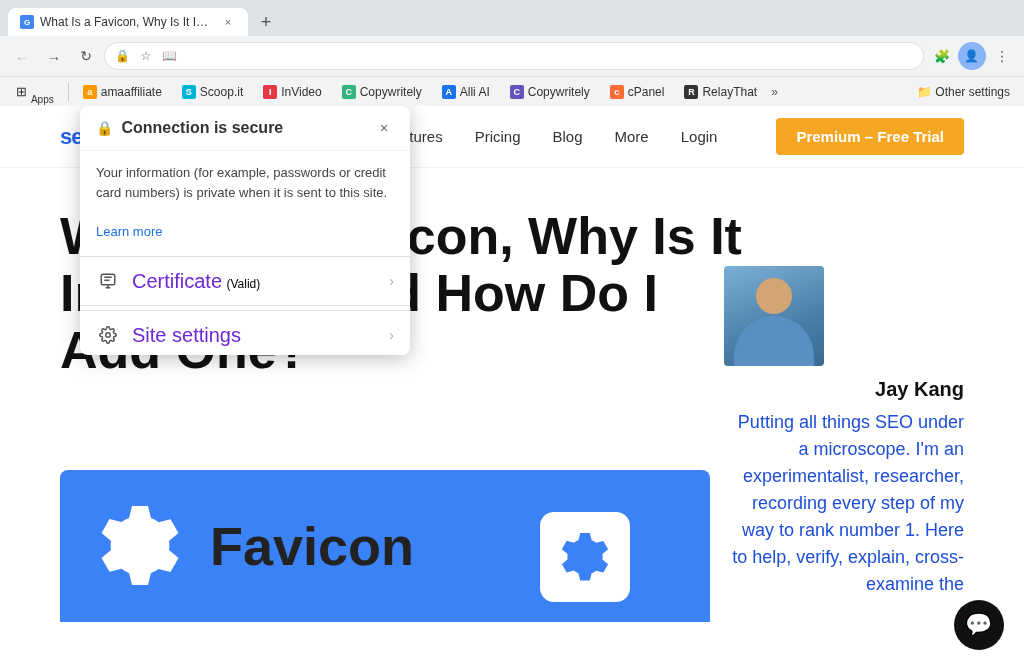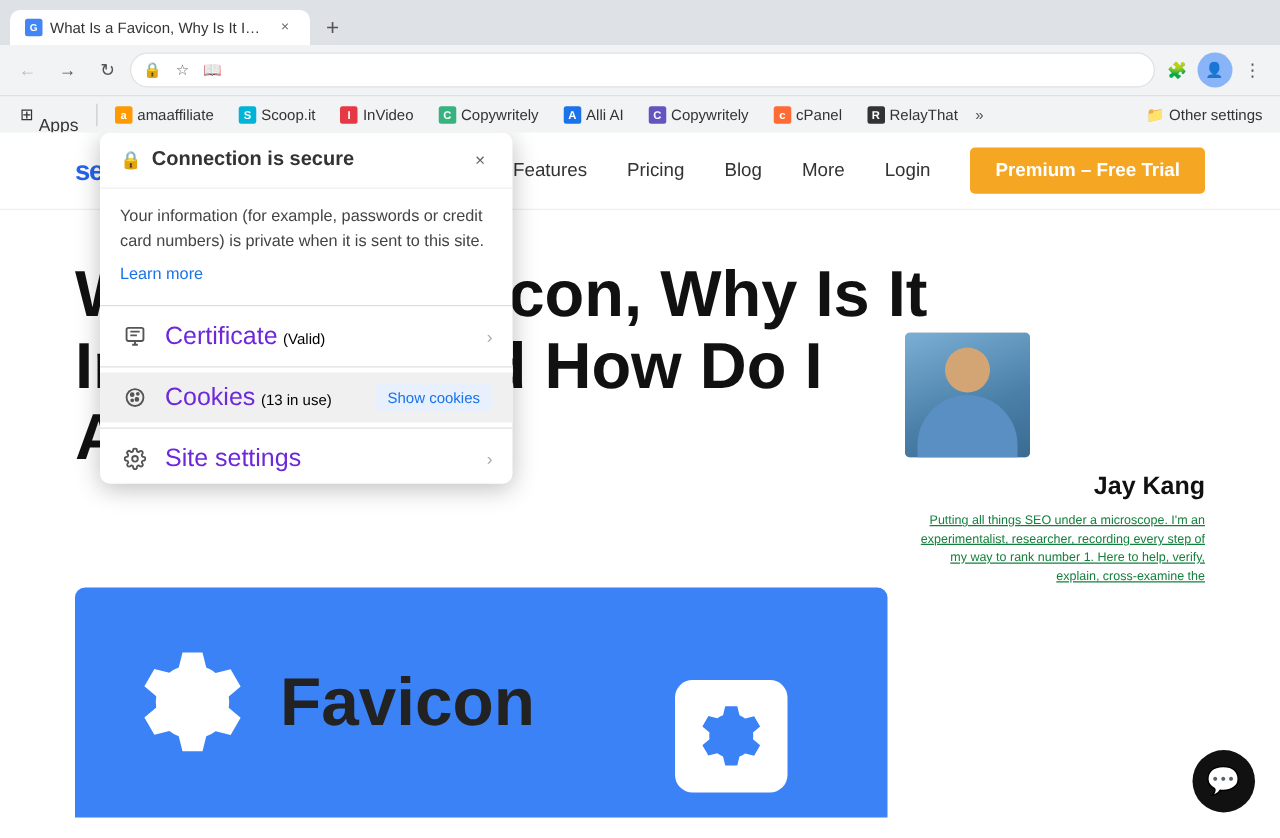--- a/index.html
+++ b/index.html
@@ -22,78 +22,78 @@
     .address-lock { color: #555; font-size: 12px; }
     .address-text { flex: 1; overflow: hidden; white-space: nowrap; text-overflow: ellipsis; font-size: 13px; }
     .address-icons { display: flex; gap: 4px; align-items: center; }
     .addr-icon { font-size: 12px; color: #666; cursor: pointer; width: 20px; height: 20px; display: flex; align-items: center; justify-content: center; }
     .toolbar-icons { display: flex; align-items: center; gap: 2px; }
     .toolbar-icon { width: 28px; height: 28px; border-radius: 50%; display: flex; align-items: center; justify-content: center; font-size: 14px; color: #555; cursor: pointer; }
 
     
     .bookmarks-bar { background: #f1f3f4; height: 30px; display: flex; align-items: center; padding: 0 8px; gap: 4px; border-top: 1px solid #e0e0e0; overflow: hidden; }
     .bookmark-item { display: flex; align-items: center; gap: 4px; padding: 2px 8px; border-radius: 4px; font-size: 12px; color: #333; cursor: pointer; white-space: nowrap; }
-    .bookmark-apps { font-size: 14px; font-weight: 500; margin-top: 16px; }
+    .bookmark-apps { font-size: 10px; font-weight: 500; margin-top: 16px; }
     .bookmark-separator { width: 1px; height: 18px; background: #ccc; margin: 0 2px; }
     .bookmark-folder { display: flex; align-items: center; gap: 3px; padding: 2px 6px; border-radius: 4px; font-size: 12px; color: #333; cursor: pointer; }
 
     
     .page-content { position: relative; height: calc(670px - 106px); overflow: hidden; background: #fff; }
 
     
     .site-nav { display: flex; align-items: center; justify-content: space-between; padding: 12px 60px; border-bottom: 1px solid #f0f0f0; position: relative; z-index: 1; }
     .site-nav-links { display: flex; align-items: center; gap: 32px; justify-content: flex-end; }
     .site-nav-link { font-size: 15px; color: #333; text-decoration: none; font-weight: 500; }
-    .site-nav-btn { background: #f5a623; color: #fff; border-radius: 4px; padding: 10px 20px; font-size: 15px; font-weight: 600; text-decoration: none; }
+    .site-nav-btn { background: #f5a623; color: #fff; border-radius: 4px; padding: 10px 20px; font-size: 15px; font-weight: 600; text-decoration: none; margin-left: 27px; }
 
     
     .hero { padding: 40px 60px; }
     .hero-title { font-size: 52px; font-weight: 900; color: #111; line-height: 1.1; max-width: 700px; }
 
     
     .author-section { position: absolute; right: 60px; top: 160px; width: 240px; text-align: right; }
     .author-photo { width: 100px; height: 100px; border-radius: 4px; overflow: hidden; background: #ccc; }
     .author-name { font-size: 20px; font-weight: 700; color: #111; margin-top: 12px; }
-    .author-bio { font-size: 10px; color: #15803d; margin-top: 8px; line-height: 1.5; text-decoration: underline; }
+    .author-bio { font-size: 18px; color: #1d4ed8; margin-top: 8px; line-height: 1.5; }
 
     
     .chat-widget { position: absolute; bottom: 20px; right: 20px; width: 50px; height: 50px; background: #111; border-radius: 50%; display: flex; align-items: center; justify-content: center; cursor: pointer; }
     .chat-icon { color: #fff; font-size: 22px; }
 
     
     .popup { position: absolute; top: 0; left: 80px; width: 330px; background: #fff; border-radius: 8px; box-shadow: 0 4px 20px rgba(0,0,0,0.25); z-index: 100; overflow: hidden; }
     .popup-header { display: flex; align-items: center; padding: 12px 16px; gap: 8px; border-bottom: 1px solid #f0f0f0; }
     .popup-lock-icon { color: #555; font-size: 14px; }
     .popup-title { font-size: 16px; font-weight: 600; color: #333; flex: 1; }
     .popup-close { width: 20px; height: 20px; border-radius: 50%; display: flex; align-items: center; justify-content: center; cursor: pointer; color: #666; font-size: 14px; }
     .popup-body { padding: 12px 16px; }
-    .popup-desc { font-size: 13px; color: #444; line-height: 1.5; margin-bottom: 8px; }
+    .popup-desc { font-size: 13px; color: #444; line-height: 1.5; margin-bottom: 20px; }
     .popup-learn-more { font-size: 13px; color: #1a73e8; cursor: pointer; text-decoration: none; }
     .popup-divider { height: 1px; background: #e0e0e0; margin: 4px 0; }
     .popup-item { display: flex; align-items: center; padding: 8px 16px; gap: 12px; cursor: pointer; }
     .popup-item-icon { width: 24px; height: 24px; display: flex; align-items: center; justify-content: center; font-size: 14px; color: #555; }
     .popup-item-text { flex: 1; font-size: 20px; color: #6d28d9; }
     .popup-item-sub { font-size: 12px; color: #000000; }
     .popup-item-action { font-size: 12px; color: #1a73e8; background: #e8f0fe; padding: 4px 10px; border-radius: 4px; cursor: pointer; white-space: nowrap; }
     .popup-item-arrow { color: #aaa; font-size: 14px; }
     .favicon-image-area {
       position: absolute;
       bottom: 0;
       left: 60px;
       width: 650px;
       height: 200px;
     }
     .favicon-blue-bg {
       background: #3b82f6;
       border-radius: 8px 8px 0 0;
-      height: 184px;
+      height: 152px;
       width: 650px;
       display: flex;
       align-items: center;
-      padding: 20px 44px;
+      padding: 20px 30px;
       gap: 20px;
       position: relative;
       overflow: hidden;
     }
     .favicon-gear-svg {
       width: 100px;
       height: 100px;
     }
     .favicon-title-text {
       font-size: 54px;
@@ -262,36 +262,20 @@
         </svg>
       </div>
       <div style="flex:1;">
         <span class="popup-item-text">Certificate</span>
         <span class="popup-item-sub"> (Valid)</span>
       </div>
       <span class="popup-item-arrow">›</span>
     </div>
     <div class="popup-divider"></div>
 
-    <div class="popup-item" style="background:#f0f0f0;">
-      <div class="popup-item-icon">
-        <svg width="18" height="18" viewBox="0 0 24 24" fill="none" stroke="#555" stroke-width="2">
-          <circle cx="12" cy="12" r="9"></circle>
-            <circle cx="9" cy="9" r="1.5" fill="#555"></circle>
-            <circle cx="15" cy="8" r="1" fill="#555"></circle>
-            <circle cx="14" cy="14" r="1.5" fill="#555"></circle>
-            <circle cx="9" cy="15" r="1" fill="#555"></circle>
-        </svg>
-      </div>
-      <div style="flex:1;">
-        <span class="popup-item-text">Cookies</span>
-        <span class="popup-item-sub"> (13 in use)</span>
-      </div>
-      <div class="popup-item-action">Show cookies</div>
-    </div>
     <div class="popup-divider"></div>
 
     <div class="popup-item">
       <div class="popup-item-icon">
         <svg width="18" height="18" viewBox="0 0 24 24" fill="none" stroke="#555" stroke-width="2">
           <circle cx="12" cy="12" r="3"></circle>
             <path d="M19.4 15a1.65 1.65 0 0 0 .33 1.82l.06.06a2 2 0 1 1-2.83 2.83l-.06-.06a1.65 1.65 0 0 0-1.82-.33 1.65 1.65 0 0 0-1 1.51V21a2 2 0 0 1-4 0v-.09A1.65 1.65 0 0 0 9 19.4a1.65 1.65 0 0 0-1.82.33l-.06.06a2 2 0 1 1-2.83-2.83l.06-.06A1.65 1.65 0 0 0 4.68 15a1.65 1.65 0 0 0-1.51-1H3a2 2 0 0 1 0-4h.09A1.65 1.65 0 0 0 4.6 9a1.65 1.65 0 0 0-.33-1.82l-.06-.06a2 2 0 1 1 2.83-2.83l.06.06A1.65 1.65 0 0 0 9 4.68a1.65 1.65 0 0 0 1-1.51V3a2 2 0 0 1 4 0v.09a1.65 1.65 0 0 0 1 1.51 1.65 1.65 0 0 0 1.82-.33l.06-.06a2 2 0 1 1 2.83 2.83l-.06.06A1.65 1.65 0 0 0 19.4 9a1.65 1.65 0 0 0 1.51 1H21a2 2 0 0 1 0 4h-.09a1.65 1.65 0 0 0-1.51 1z"></path>
         </svg>
       </div>
       <span class="popup-item-text">Site settings</span>

